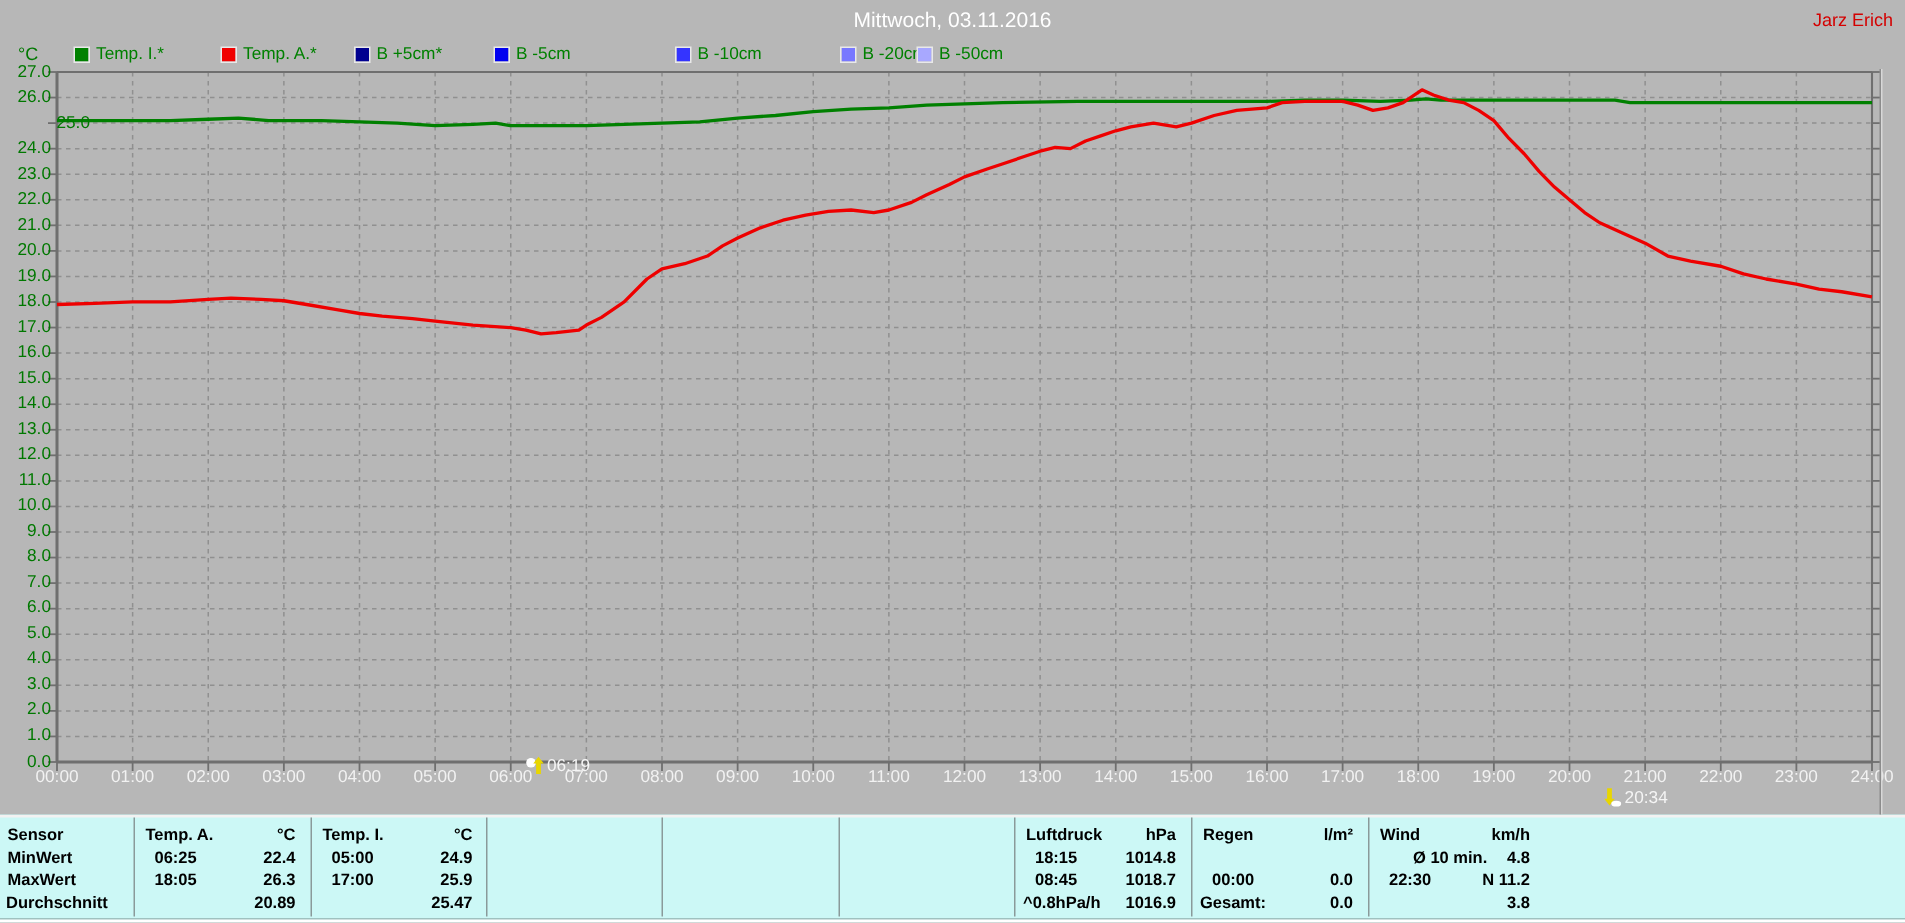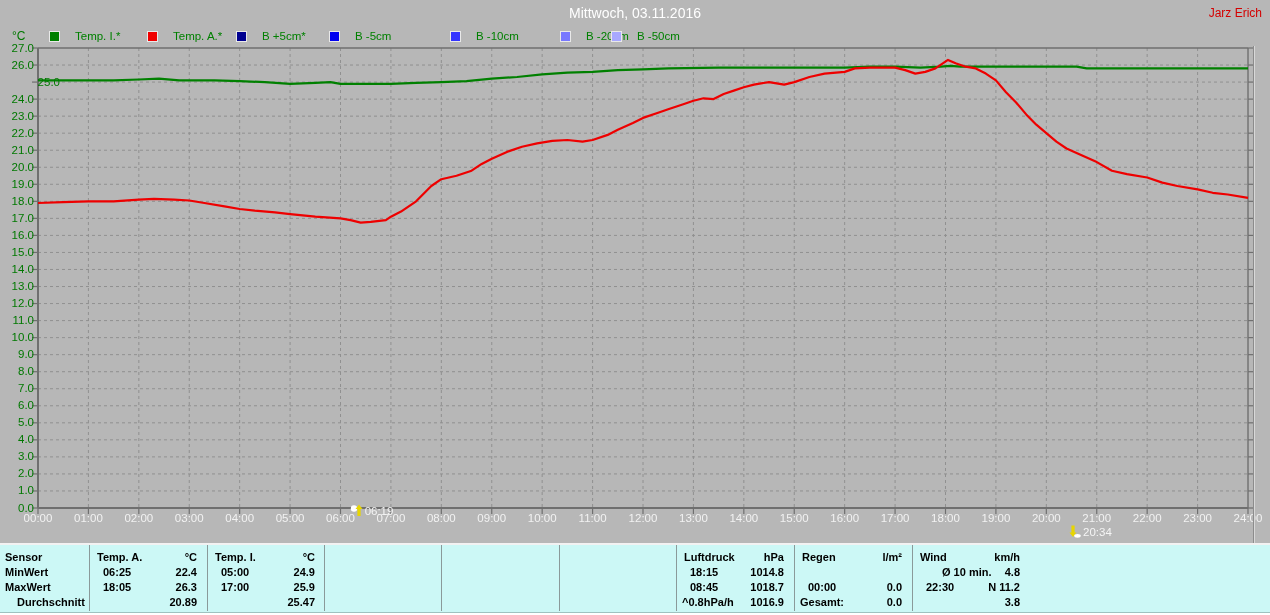--- a/index.html
+++ b/index.html
@@ -15,21 +15,21 @@
   .author{
     position:absolute; top:6px; right:8px;
     color:#d40000; font-size:12px;
   }
   .unit-label{
     position:absolute; top:29px; left:12px;
     color:#007800; font-size:12px;
   }
   .legend-item{
     position:absolute; top:30px; height:12px;
-    display:flex; align-items:center; gap:16px;
+    display:flex; align-items:center; gap:5px;
   }
   .legend-swatch{
     width:9px; height:9px; display:inline-block;
     outline:1px solid #e9e9e9;
   }
   .legend-label{ color:#008000; font-size:11.5px; white-space:nowrap; }
   #chart-svg{ position:absolute; left:0; top:0; }
   .ylab{
     position:absolute; left:0; width:34px; text-align:right;
     color:#007800; font-size:11.5px;
@@ -311,21 +311,21 @@
         </svg>
         <span>20:34</span>
       </div>
     </div>
 
   <div class="bottom-panel"></div>
   <div id="stats">
       <div class="cell" style="left: 5px; top: 551px;">Sensor</div>
       <div class="cell" style="left: 5px; top: 566px;">MinWert</div>
       <div class="cell" style="left: 5px; top: 581px;">MaxWert</div>
-      <div class="cell" style="left: 17px; top: 596px;">Durchschnitt</div>
+      <div class="cell" style="left: 4px; top: 596px;">Durchschnitt</div>
       <div class="col-divider" style="left: 89px;"></div>
       <div class="cell" style="left: 97px; top: 551px;">Temp. A.</div>
       <div class="cell right" style="left: 97px; top: 551px; width: 100px;">°C</div>
       <div class="cell" style="left: 103px; top: 566px;">06:25</div>
       <div class="cell right" style="left: 97px; top: 566px; width: 100px;">22.4</div>
       <div class="cell" style="left: 103px; top: 581px;">18:05</div>
       <div class="cell right" style="left: 97px; top: 581px; width: 100px;">26.3</div>
       <div class="cell right" style="left: 97px; top: 596px; width: 100px;">20.89</div>
       <div class="col-divider" style="left: 207px;"></div>
       <div class="cell" style="left: 215px; top: 551px;">Temp. I.</div>

